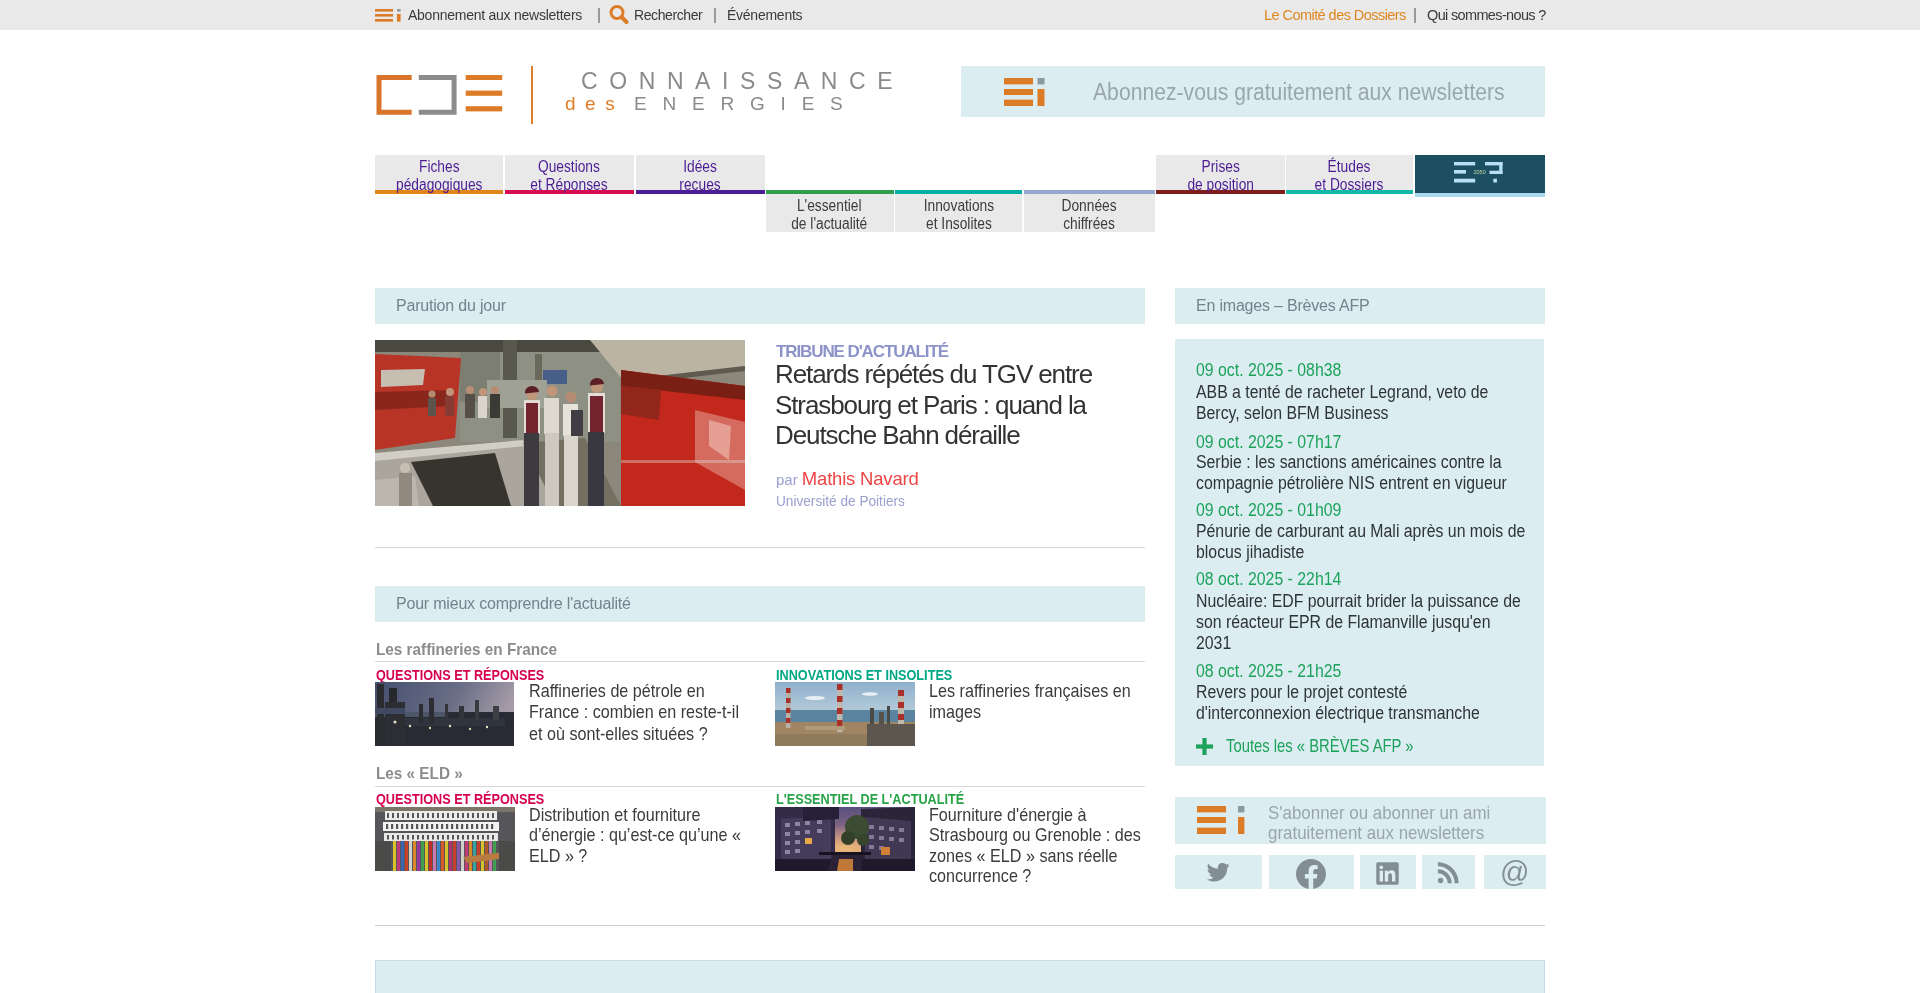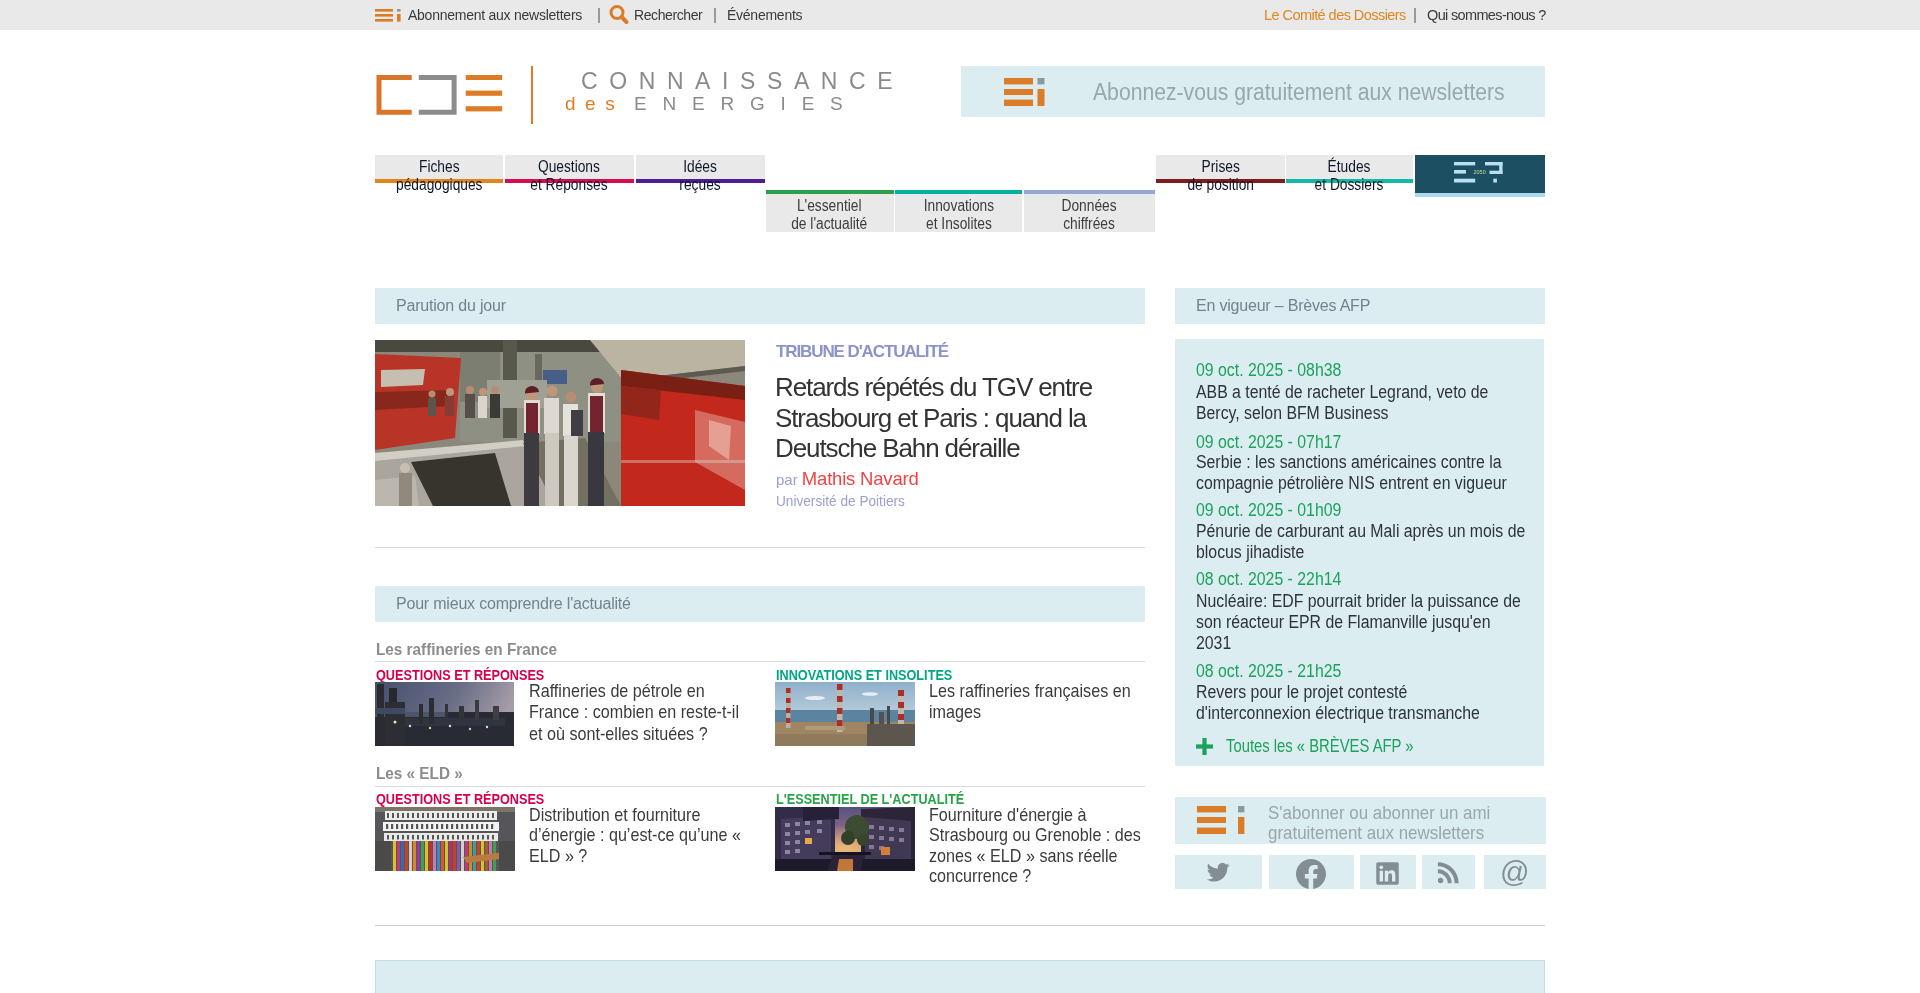--- a/index.html
+++ b/index.html
@@ -12,21 +12,21 @@
 .cx92 { transform:scaleX(0.92); transform-origin:0 50%; white-space:nowrap; }
 .cx78 { transform:scaleX(0.78); transform-origin:0 50%; white-space:nowrap; }
 .blk88a { transform:scaleX(0.88); transform-origin:0 0; }
 .blk89 { transform:scaleX(0.89); transform-origin:0 0; }
 .cx86 { transform:scaleX(0.845); transform-origin:0 50%; white-space:nowrap; }
 .cx90 { transform:scaleX(0.90); transform-origin:0 50%; white-space:nowrap; }
 .blk85 { transform:scaleX(0.85); transform-origin:0 0; }
 .bluebar { background:#dcedf2; }
 .bartitle { font-size:16px; font-weight:normal; color:#74828e; letter-spacing:-0.2px; }
 .sep { position:absolute; width:1.5px; height:15px; background:#9a9a9a; top:8px; }
-.navtab { position:absolute; top:155px; height:28px; background:#e9e9e9; font-size:16px; color:#0f172a; text-align:center; line-height:17.5px; padding-top:3px; }
+.navtab { position:absolute; top:155px; height:39px; background:#e9e9e9; font-size:16px; color:#4c1d95; text-align:center; line-height:17.5px; padding-top:3px; }
 .navtab2 { position:absolute; top:194px; height:38px; background:#e9e9e9; font-size:16px; color:#3d3d3d; text-align:center; line-height:17.5px; padding-top:3px; }
 .navin { display:inline-block; transform:scaleX(0.86); transform-origin:50% 0; }
 .cat { position:absolute; font-size:15px; font-weight:bold; letter-spacing:0; }
 .teaser { position:absolute; font-size:19px; color:#3b3b3b; line-height:21.4px; }
 .afpdate { position:absolute; font-size:18px; color:#1ca25a; }
 .afptitle { position:absolute; font-size:18px; color:#2e3336; line-height:21px; }
 .hr { position:absolute; height:1px; background:#d9d9d9; }
 </style>
 </head>
 <body>
@@ -168,21 +168,21 @@
       <rect x="213" y="92" width="16" height="74" fill="#383841"></rect>
     </g>
     <polygon points="0,140 40,136 44,166 0,166" fill="#c2bfb6"></polygon>
     <circle cx="30" cy="128" r="5" fill="#cfc7ba"></circle>
     <rect x="24" y="133" width="13" height="33" fill="#958e82"></rect>
     <rect x="246" y="120" width="124" height="3" fill="#e8e4dc" opacity="0.4"></rect>
     <rect width="370" height="166" fill="#4d453a" opacity="0.06"></rect>
   </svg>
 </div>
 <div class="abs" style="left:776px;top:342px;font-size:17px;font-weight:bold;color:#8b93c8;letter-spacing:-1.1px;">TRIBUNE D'ACTUALITÉ</div>
-<div class="abs" style="left:775px;top:372px;font-size:26px;color:#333;line-height:30.5px;letter-spacing:-1.1px;">Retards répétés du TGV entre<br>Strasbourg et Paris : quand la<br>Deutsche Bahn déraille</div>
+<div class="abs" style="left:775px;top:359px;font-size:26px;color:#333;line-height:30.5px;letter-spacing:-1.1px;">Retards répétés du TGV entre<br>Strasbourg et Paris : quand la<br>Deutsche Bahn déraille</div>
 <div class="abs" style="left:776px;top:468px;">
   <span style="font-size:15px;color:#9aa0cf;">par </span><span style="font-size:18.5px;color:#ef4444;letter-spacing:-0.2px;">Mathis Navard</span>
 </div>
 <div class="abs cx88" style="left:776px;top:492px;font-size:15.5px;color:#9aa0cf;">Université de Poitiers</div>
 
 <div class="hr" style="left:375px;top:547px;width:770px;"></div>
 
 <div class="abs bluebar" style="left:375px;top:586px;width:770px;height:36px;"></div>
 <div class="abs bartitle" style="left:396px;top:595px;">Pour mieux comprendre l'actualité</div>
 
@@ -436,21 +436,21 @@
     <polygon points="64,52 78,52 78,64 62,64" fill="#c07838"></polygon>
     <rect x="44" y="45" width="52" height="3" fill="#161220"></rect>
   </svg>
 </div>
 <div class="teaser blk85" style="left:929px;top:805px;line-height:20.4px;">Fourniture d'énergie à<br>Strasbourg ou Grenoble : des<br>zones « ELD » sans réelle<br>concurrence ?</div>
 
 <div class="hr" style="left:375px;top:925px;width:1170px;background:#cfcfcf;"></div>
 <div class="abs" style="left:375px;top:960px;width:1170px;height:40px;background:#dcedf2;border:1px solid #c5dee6;"></div>
 
 <div class="abs bluebar" style="left:1175px;top:288px;width:370px;height:36px;"></div>
-<div class="abs bartitle" style="left:1196px;top:297px;">En vigueur – Brèves AFP</div>
+<div class="abs bartitle" style="left:1196px;top:297px;">En images – Brèves AFP</div>
 
 <div class="abs bluebar" style="left:1175px;top:339px;width:369px;height:427px;"></div>
 
 <div class="afpdate cx88" style="left:1196px;top:360px;">09 oct. 2025 - 08h38</div>
 <div class="afptitle blk88a" style="left:1196px;top:382px;">ABB a tenté de racheter Legrand, veto de<br>Bercy, selon BFM Business</div>
 
 <div class="afpdate cx88" style="left:1196px;top:432px;">09 oct. 2025 - 07h17</div>
 <div class="afptitle blk88a" style="left:1196px;top:452px;">Serbie : les sanctions américaines contre la<br>compagnie pétrolière NIS entrent en vigueur</div>
 
 <div class="afpdate cx88" style="left:1196px;top:500px;">09 oct. 2025 - 01h09</div>

